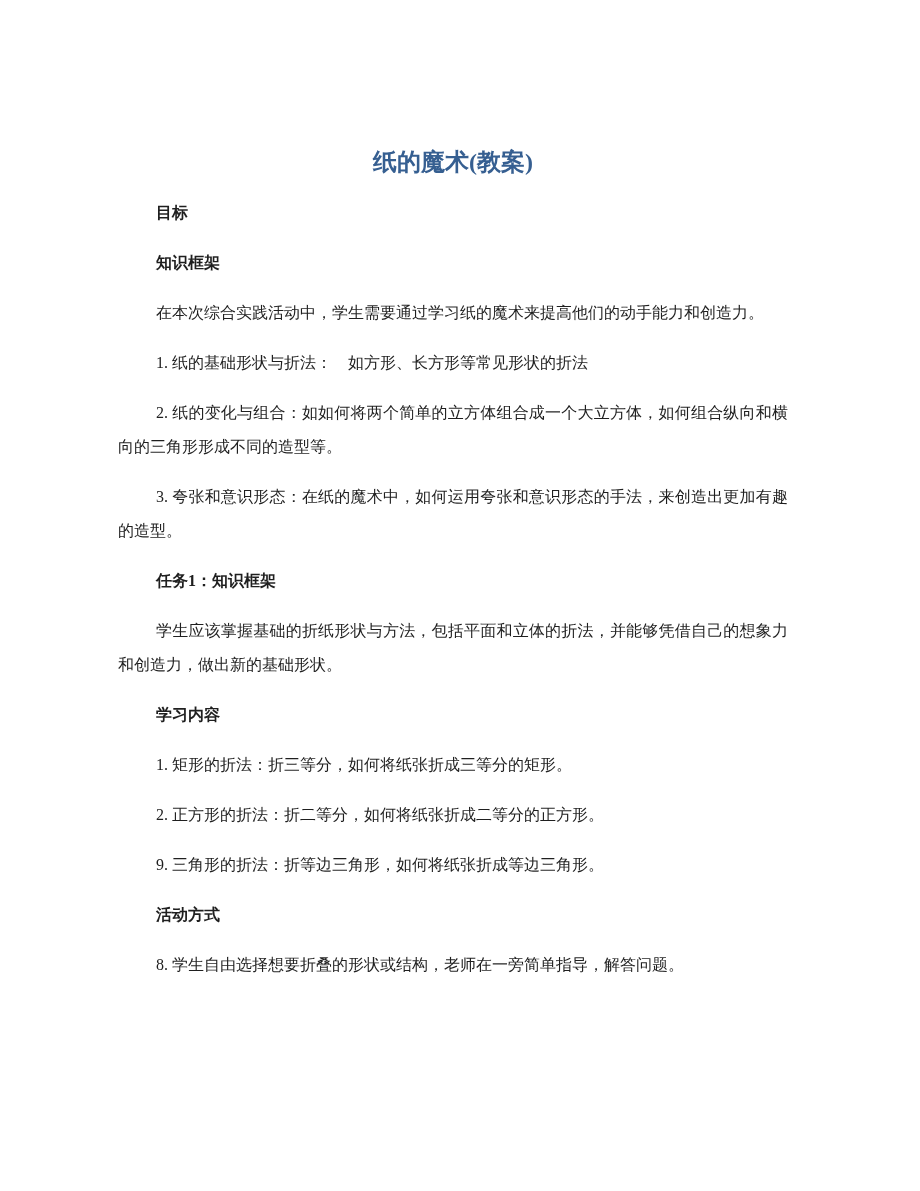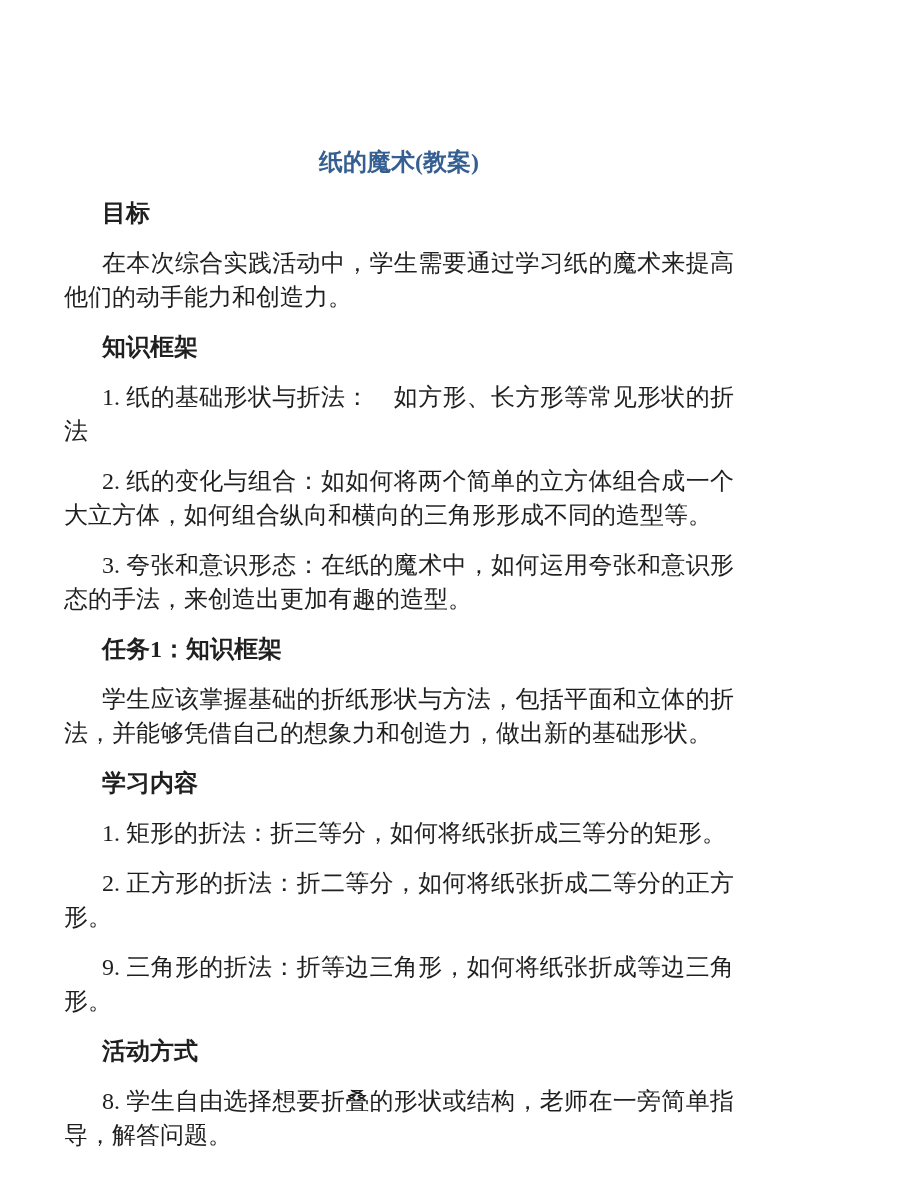--- a/index.html
+++ b/index.html
@@ -10,54 +10,54 @@
   .page {
     position: relative;
     width: 920px;
     height: 1191px;
     background: #ffffff;
     overflow: hidden;
     font-family: "Liberation Serif", "DejaVu Serif", serif;
     color: #1f1f1f;
   }
   .content {
-    padding: 144px 123px 0 64px;
+    padding: 144px 123px 0 118px;
     width: 670px;
     box-sizing: content-box;
   }
   .doc-title {
     text-align: center;
     font-size: 24px;
     font-weight: bold;
     color: #365f91;
     line-height: 36px;
     margin: 0 0 12px 0;
   }
   .block {
-    font-size: 24px;
+    font-size: 16px;
     line-height: 34px;
     margin: 16px 0 11px 0;
     text-align: justify;
     text-indent: 38px;
   }
   .doc-heading {
     font-weight: bold;
     text-align: left;
   }
 </style>
 </head>
 <body>
 
 <div class="page">
   <div class="content">
     <h1 class="doc-title">纸的魔术(教案)</h1>
     <div id="doc-body">
         <p class="block doc-heading">目标</p>
+        <p class="block doc-heading">知识框架</p>
         <p class="block">在本次综合实践活动中，学生需要通过学习纸的魔术来提高他们的动手能力和创造力。</p>
-        <p class="block doc-heading">知识框架</p>
         <p class="block">1. 纸的基础形状与折法：　如方形、长方形等常见形状的折法</p>
         <p class="block">2. 纸的变化与组合：如如何将两个简单的立方体组合成一个大立方体，如何组合纵向和横向的三角形形成不同的造型等。</p>
         <p class="block">3. 夸张和意识形态：在纸的魔术中，如何运用夸张和意识形态的手法，来创造出更加有趣的造型。</p>
         <p class="block doc-heading">任务1：知识框架</p>
         <p class="block">学生应该掌握基础的折纸形状与方法，包括平面和立体的折法，并能够凭借自己的想象力和创造力，做出新的基础形状。</p>
         <p class="block doc-heading">学习内容</p>
         <p class="block">1. 矩形的折法：折三等分，如何将纸张折成三等分的矩形。</p>
         <p class="block">2. 正方形的折法：折二等分，如何将纸张折成二等分的正方形。</p>
         <p class="block">9. 三角形的折法：折等边三角形，如何将纸张折成等边三角形。</p>
         <p class="block doc-heading">活动方式</p>

